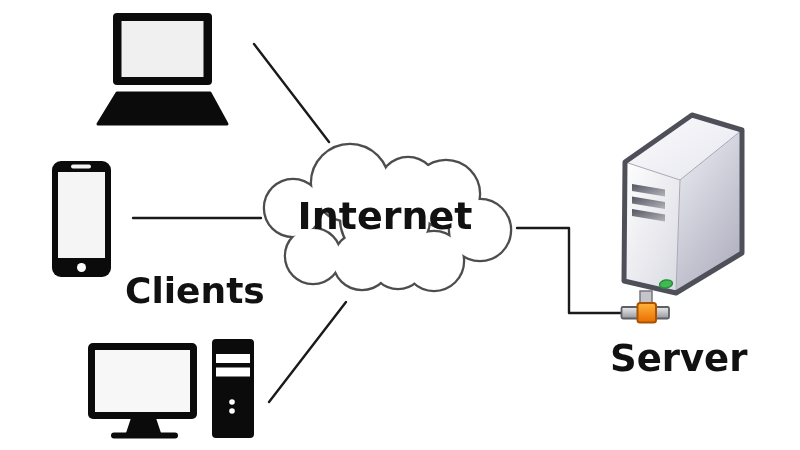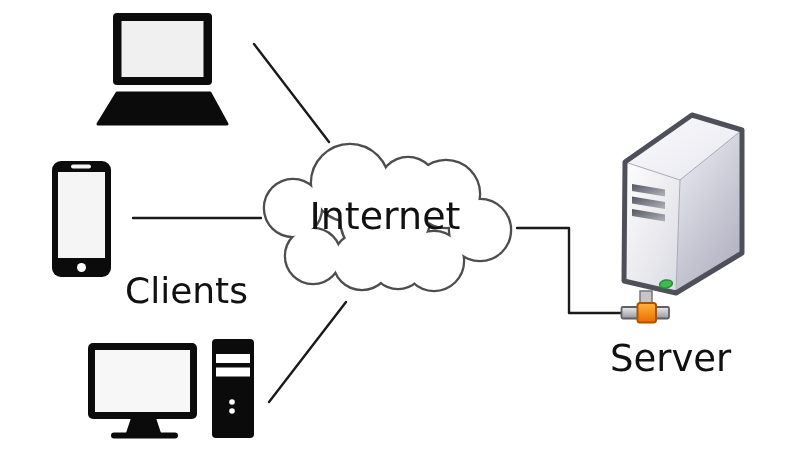--- a/index.html
+++ b/index.html
@@ -2,20 +2,21 @@
 <html><head>
 <meta charset="utf-8">
 <style>
   html,body { margin:0; padding:0; background:#ffffff; }
   .canvas {
     position:relative;
     width:800px; height:450px;
     background:#ffffff;
     overflow:hidden;
     font-family:"DejaVu Sans", sans-serif;
+    font-weight:bold;
   }
   svg { display:block; }
   text { font-family:"DejaVu Sans", sans-serif; }
 </style>
 </head>
 <body>
 
 <div class="canvas">
 <svg width="800" height="450" viewBox="0 0 800 450" xmlns="http://www.w3.org/2000/svg">
   <defs>

